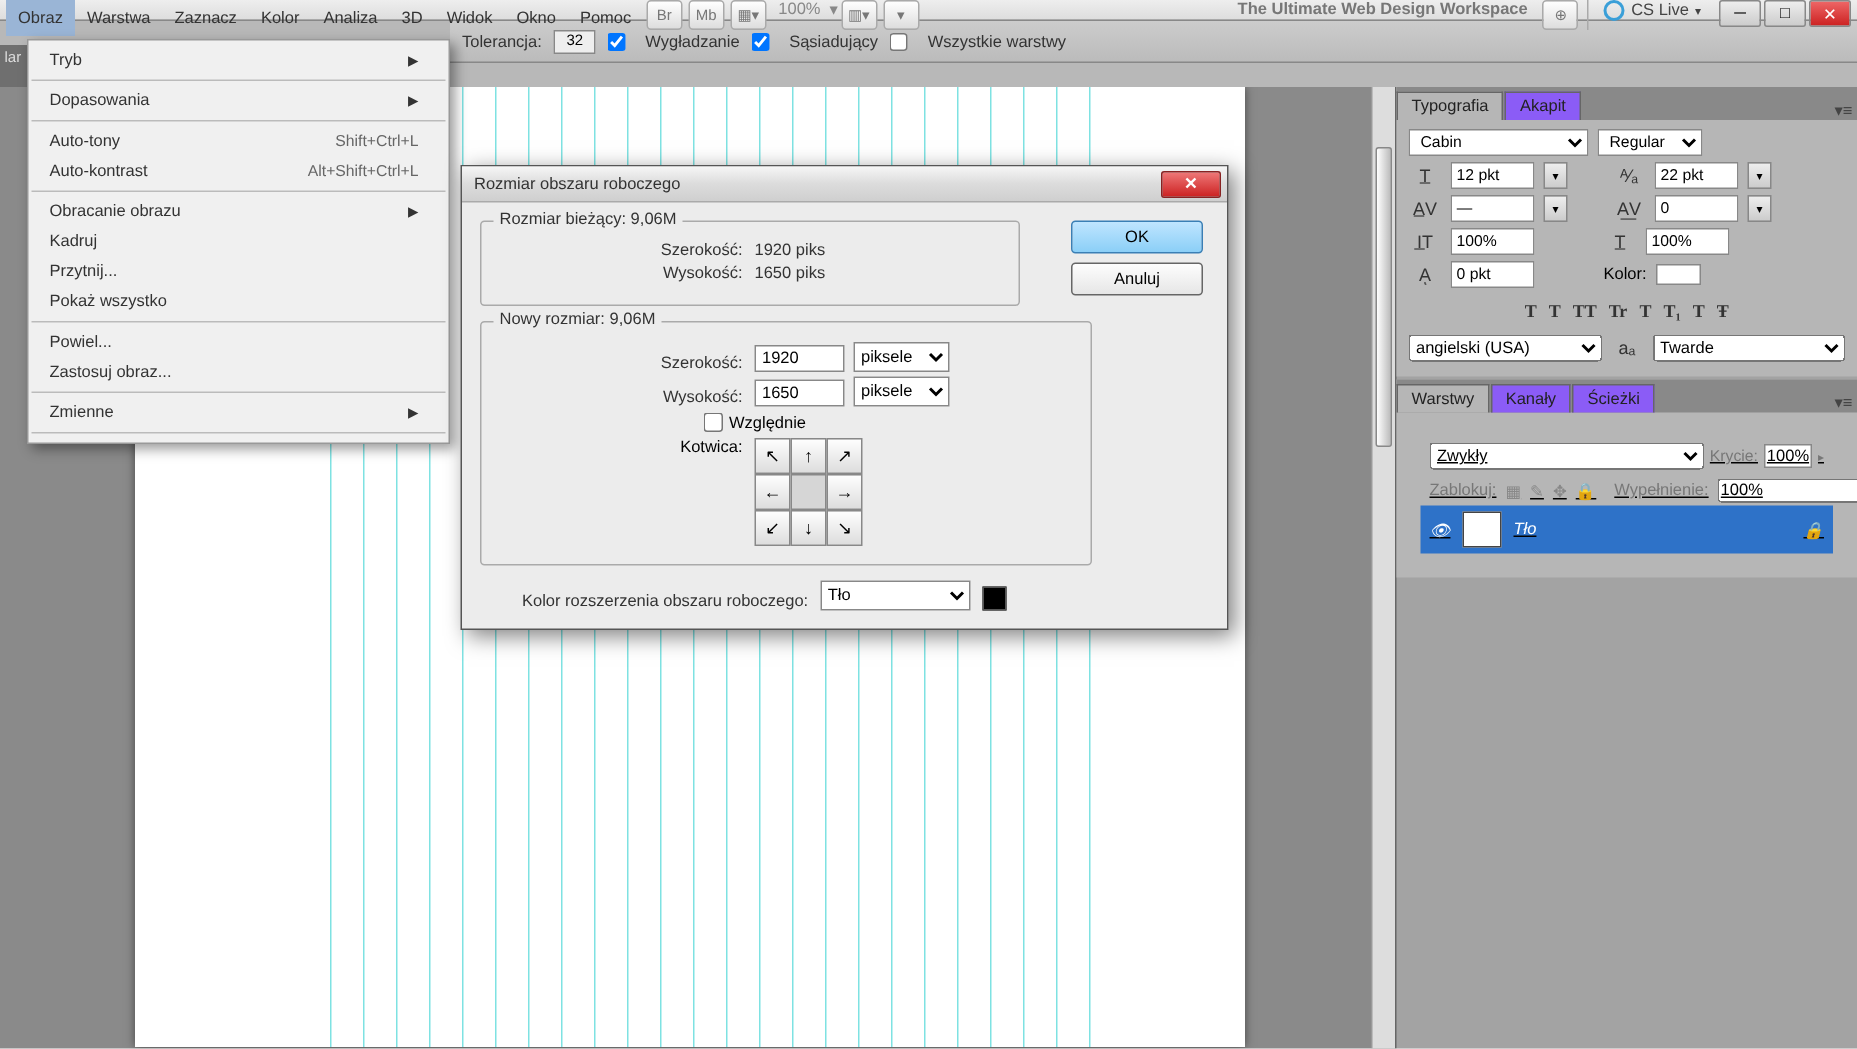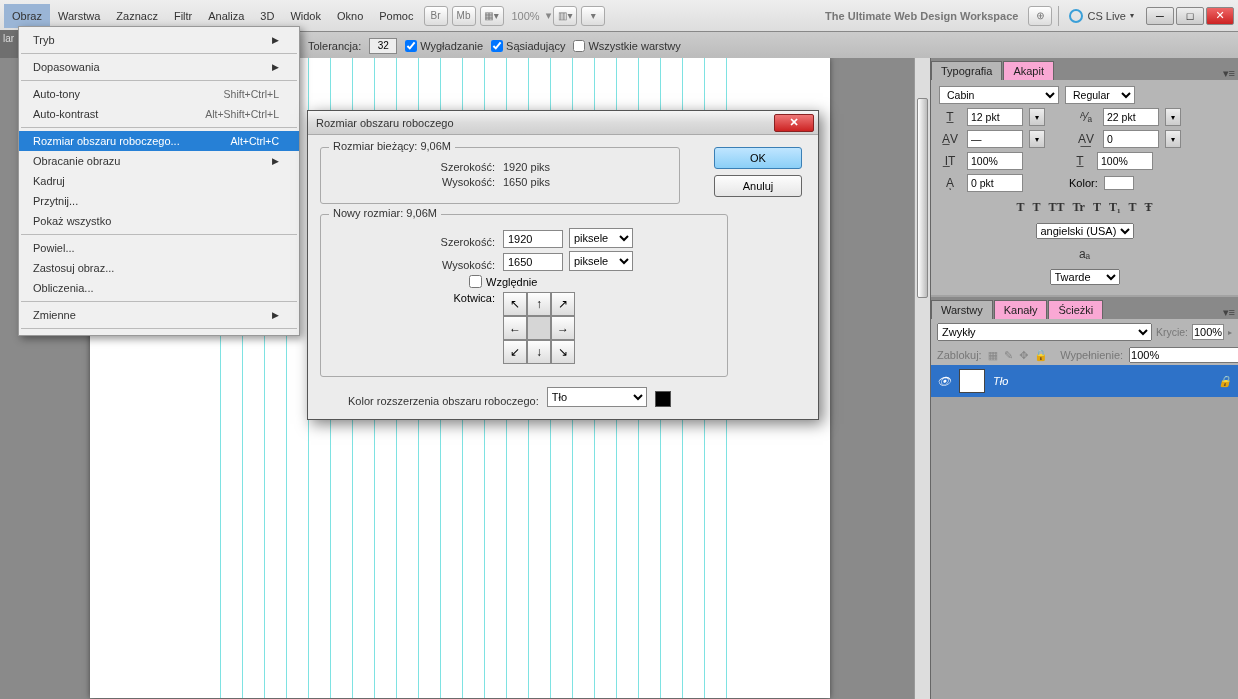--- a/index.html
+++ b/index.html
@@ -1,36 +1,36 @@
 <!DOCTYPE html>
 <html><head>
 <meta charset="utf-8">
 <style>
 * { margin: 0; padding: 0; box-sizing: border-box; font-family: "Segoe UI", Tahoma, sans-serif; font-size: 11px; }
 body { background: #b8b8b8; width: 1238px; height: 699px; overflow: hidden; position: relative; }
 
 
-.menubar { background: linear-gradient(#eee,#ddd); height: 32px; display: flex; align-items: center; padding: 0 4px; border-bottom: 1px solid #888; }
+.menubar { background: linear-gradient(#eee,#ddd); height: 14px; display: flex; align-items: flex-start; padding: 0 4px; border-bottom: 1px solid #888; }
 .menubar .menu-item { padding: 6px 8px; color: #333; cursor: default; }
 .menubar .menu-item.active { background: #9ab5d6; }
 .menubar .spacer { flex: 1; }
 .menubar .ws-label { color: #777; font-weight: bold; padding: 0 8px; }
 .menubar .top-btn { width: 24px; height: 20px; margin: 0 2px; border: 1px solid #aaa; border-radius: 3px; background: linear-gradient(#fff,#ddd); display:inline-flex; align-items:center; justify-content:center; font-size:10px; color:#777; }
 .menubar .zoom { color:#888; padding:0 6px; }
 .menubar .win-btns { display:flex; gap:2px; margin-left:6px; }
 .menubar .win-btn { width:28px; height:18px; border:1px solid #888; border-radius:2px; display:flex; align-items:center; justify-content:center; }
 .menubar .win-close { background: linear-gradient(#e66,#c22); color:#fff; }
 .menubar .win-min, .menubar .win-max { background: linear-gradient(#eee,#ccc); }
 .menubar .cs-live { display:flex; align-items:center; gap:4px; color:#444; padding:0 6px; }
 .menubar .cs-live-icon { width:14px; height:14px; border:2px solid #3a9fd8; border-radius:50%; }
 
 
 .options-bar { height: 28px; background: linear-gradient(#ccc,#bbb); border-bottom:1px solid #888; display:flex; align-items:center; padding:0 8px; gap:8px; color:#333; margin-left: 300px; }
 .options-bar input[type=text]{ width:28px; height:16px; font-size:10px; text-align:center; border:1px solid #888; background:#eee; }
-.options-bar label { display:flex; align-items:center; gap:3px; }
+.options-bar label { display:flex; align-items:center; gap:13px; }
 .options-bar input[type=checkbox]{ width:12px; height:12px; }
 
 
 .dropdown { position:absolute; top:26px; left:18px; width: 282px; background: #f0f0f0; border:1px solid #999; box-shadow: 3px 3px 8px rgba(0,0,0,0.4); z-index:50; padding: 3px 0; }
 .dropdown .ditem { display:flex; justify-content:space-between; align-items:center; padding: 3px 20px 3px 14px; color:#333; height:20px; }
 .dropdown .ditem.highlight { background:#2680d6; color:#fff; }
 .dropdown .ditem .shortcut { color:#666; font-size:10.5px; }
 .dropdown .ditem.highlight .shortcut { color:#fff; }
 .dropdown .sep { height:1px; background:#bbb; margin:3px 2px; }
 .dropdown .ditem .sub-arrow { font-size:9px; }
@@ -39,36 +39,36 @@
 .canvas-area { position:absolute; top:58px; left:0; right:308px; bottom:0; background:#8a8a8a; overflow:hidden; }
 .canvas-doc { position:absolute; top:0; left:90px; width:740px; height:640px; background:#fff; box-shadow: 0 0 6px rgba(0,0,0,0.5); }
 .guide { position:absolute; top:0; bottom:0; width:1px; background:#7ee2e2; }
 .scrollbar-v { position:absolute; right:0; top:0; bottom:0; width:16px; background:#ddd; border-left:1px solid #999; }
 .scrollbar-v .thumb { position:absolute; left:2px; right:2px; top:40px; height:200px; background:linear-gradient(90deg,#fff,#bbb); border:1px solid #888; border-radius:2px; }
 
 
 .right-panels { position:absolute; top:58px; right:0; width:308px; bottom:0; background:#a3a3a3; border-left:1px solid #666; }
 .panel { background:#b6b6b6; margin-bottom:2px; }
 .panel-tabs { display:flex; background:#898989; height:22px; align-items:flex-end; }
-.panel-tab { padding:3px 9px; background:#f9a8d4; color:#222; border:1px solid #666; border-bottom:none; margin-right:1px; font-size:11px; }
+.panel-tab { padding:3px 9px; background:#8b5cf6; color:#222; border:1px solid #666; border-bottom:none; margin-right:1px; font-size:11px; }
 .panel-tab.active { background:#b6b6b6; font-weight:normal; }
 .panel-menu { margin-left:auto; width:18px; text-align:center; color:#444; }
 .panel-body { padding:6px 8px; }
 .typo-row { display:flex; align-items:center; gap:6px; margin-bottom:4px; }
 .typo-row select, .typo-row input { height:18px; border:1px solid #888; background:#fff; font-size:10.5px; padding:0 3px; }
 .field-icon { width:22px; height:18px; display:inline-flex; align-items:center; justify-content:center; color:#333; font-size:12px; }
 .typo-row .num-field { width:56px; }
 .typo-row .dd { width:16px; height:18px; border:1px solid #888; background:linear-gradient(#eee,#ccc); display:inline-flex; align-items:center; justify-content:center; font-size:8px; }
 .color-swatch { width:30px; height:14px; border:1px solid #888; background:#fff; }
 .type-fmt-row { display:flex; gap:8px; justify-content:center; padding:4px 0; }
 .type-fmt { font-family: Georgia, serif; font-weight:bold; color:#333; font-size:12px; }
-.lang-row { display:flex; gap:6px; align-items:center; padding:4px 0;flex-direction:column; }
+.lang-row { display:flex; gap:6px; align-items:center; padding:4px 0; }
 .lang-row select { flex:1; height:18px; }
 
-.layers-body { padding:0; }
+.layers-body { padding:16px;text-decoration:underline; }
 .layers-ctrl { padding:4px 6px; display:flex; align-items:center; gap:4px; }
 .layers-ctrl select { height:18px; flex:1; }
 .layers-ctrl .lbl { color:#777; font-size:10.5px; }
 .layers-ctrl input { width:32px; height:16px; text-align:center; border:1px solid #888; }
 .layers-lock { padding:2px 6px; display:flex; align-items:center; gap:6px; color:#777; font-size:10.5px; }
 .layers-lock .lock-icon { width:14px; height:14px; display:inline-flex; align-items:center; justify-content:center; color:#888; }
 .layer-row { display:flex; align-items:center; background:#2e72c8; color:#fff; height:32px; padding:0 6px; gap:8px; font-style:italic; }
 .layer-row .eye { width:14px; text-align:center; }
 .layer-row .thumb { width:26px; height:24px; background:#fff; border:1px solid #444; }
 .layer-row .lock { margin-left:auto; }
@@ -102,21 +102,21 @@
 
 .tab-strip { position:absolute; top:30px; left:0; height:36px; background:#6f6f6f; width:20px; color:#ddd; font-size:10px; padding:3px; }
 </style>
 </head>
 <body>
 
 <div class="menubar">
   <span class="menu-item active">Obraz</span>
     <span class="menu-item">Warstwa</span>
     <span class="menu-item">Zaznacz</span>
-    <span class="menu-item">Filtr</span>
+    <span class="menu-item">Kolor</span>
     <span class="menu-item">Analiza</span>
     <span class="menu-item">3D</span>
     <span class="menu-item">Widok</span>
     <span class="menu-item">Okno</span>
     <span class="menu-item">Pomoc</span>
   <span class="top-btn">Br</span>
   <span class="top-btn">Mb</span>
   <span class="top-btn">▦▾</span>
   <span class="zoom">100%</span>
   <span style="color:#888">▾</span>
@@ -303,46 +303,39 @@
     <div class="sep"></div>
     <div class="ditem">
       <span>Auto-tony</span>
       <span class="shortcut">Shift+Ctrl+L</span>
     </div>
     <div class="ditem">
       <span>Auto-kontrast</span>
       <span class="shortcut">Alt+Shift+Ctrl+L</span>
     </div>
     <div class="sep"></div>
-    <div class="ditem highlight">
-      <span>Rozmiar obszaru roboczego...</span>
-      <span class="shortcut">Alt+Ctrl+C</span>
-    </div>
     <div class="ditem">
       <span>Obracanie obrazu</span>
       <span class="sub-arrow">▶</span>
     </div>
     <div class="ditem">
       <span>Kadruj</span>
     </div>
     <div class="ditem">
       <span>Przytnij...</span>
     </div>
     <div class="ditem">
       <span>Pokaż wszystko</span>
     </div>
     <div class="sep"></div>
     <div class="ditem">
       <span>Powiel...</span>
     </div>
     <div class="ditem">
       <span>Zastosuj obraz...</span>
-    </div>
-    <div class="ditem">
-      <span>Obliczenia...</span>
     </div>
     <div class="sep"></div>
     <div class="ditem">
       <span>Zmienne</span>
       <span class="sub-arrow">▶</span>
     </div>
     <div class="sep"></div>
   </div>
 
 <div class="dialog">

